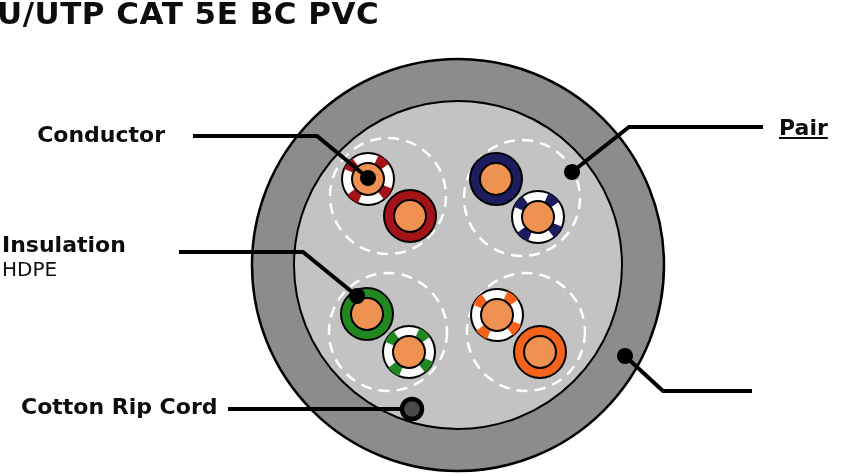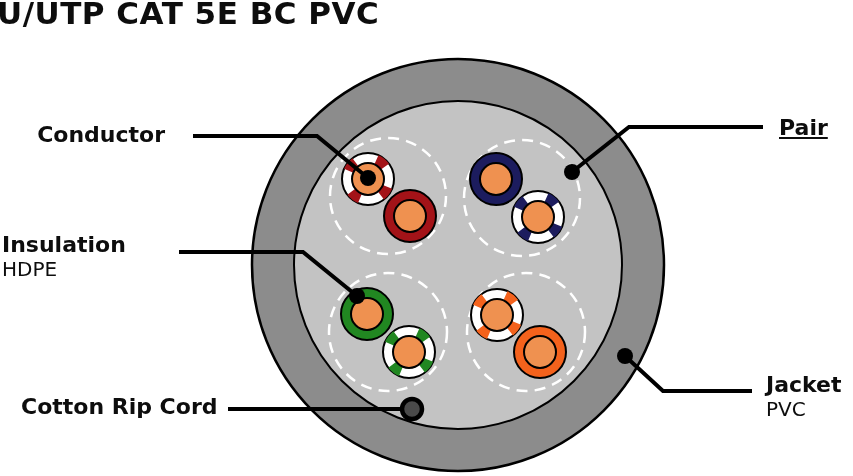--- a/index.html
+++ b/index.html
@@ -105,18 +105,14 @@
   </div>
 
   <div class="lbl ripcord-lbl">
     <span class="main">Cotton Rip Cord</span>
   </div>
 
   <div class="lbl pair-lbl">
     <span class="main">Pair</span>
   </div>
 
-  <div class="lbl jacket-lbl">
-    <span class="main">Jacket</span>
-    <span class="sub">PVC</span>
-  </div>
 
 </div>
 
 </body></html>

